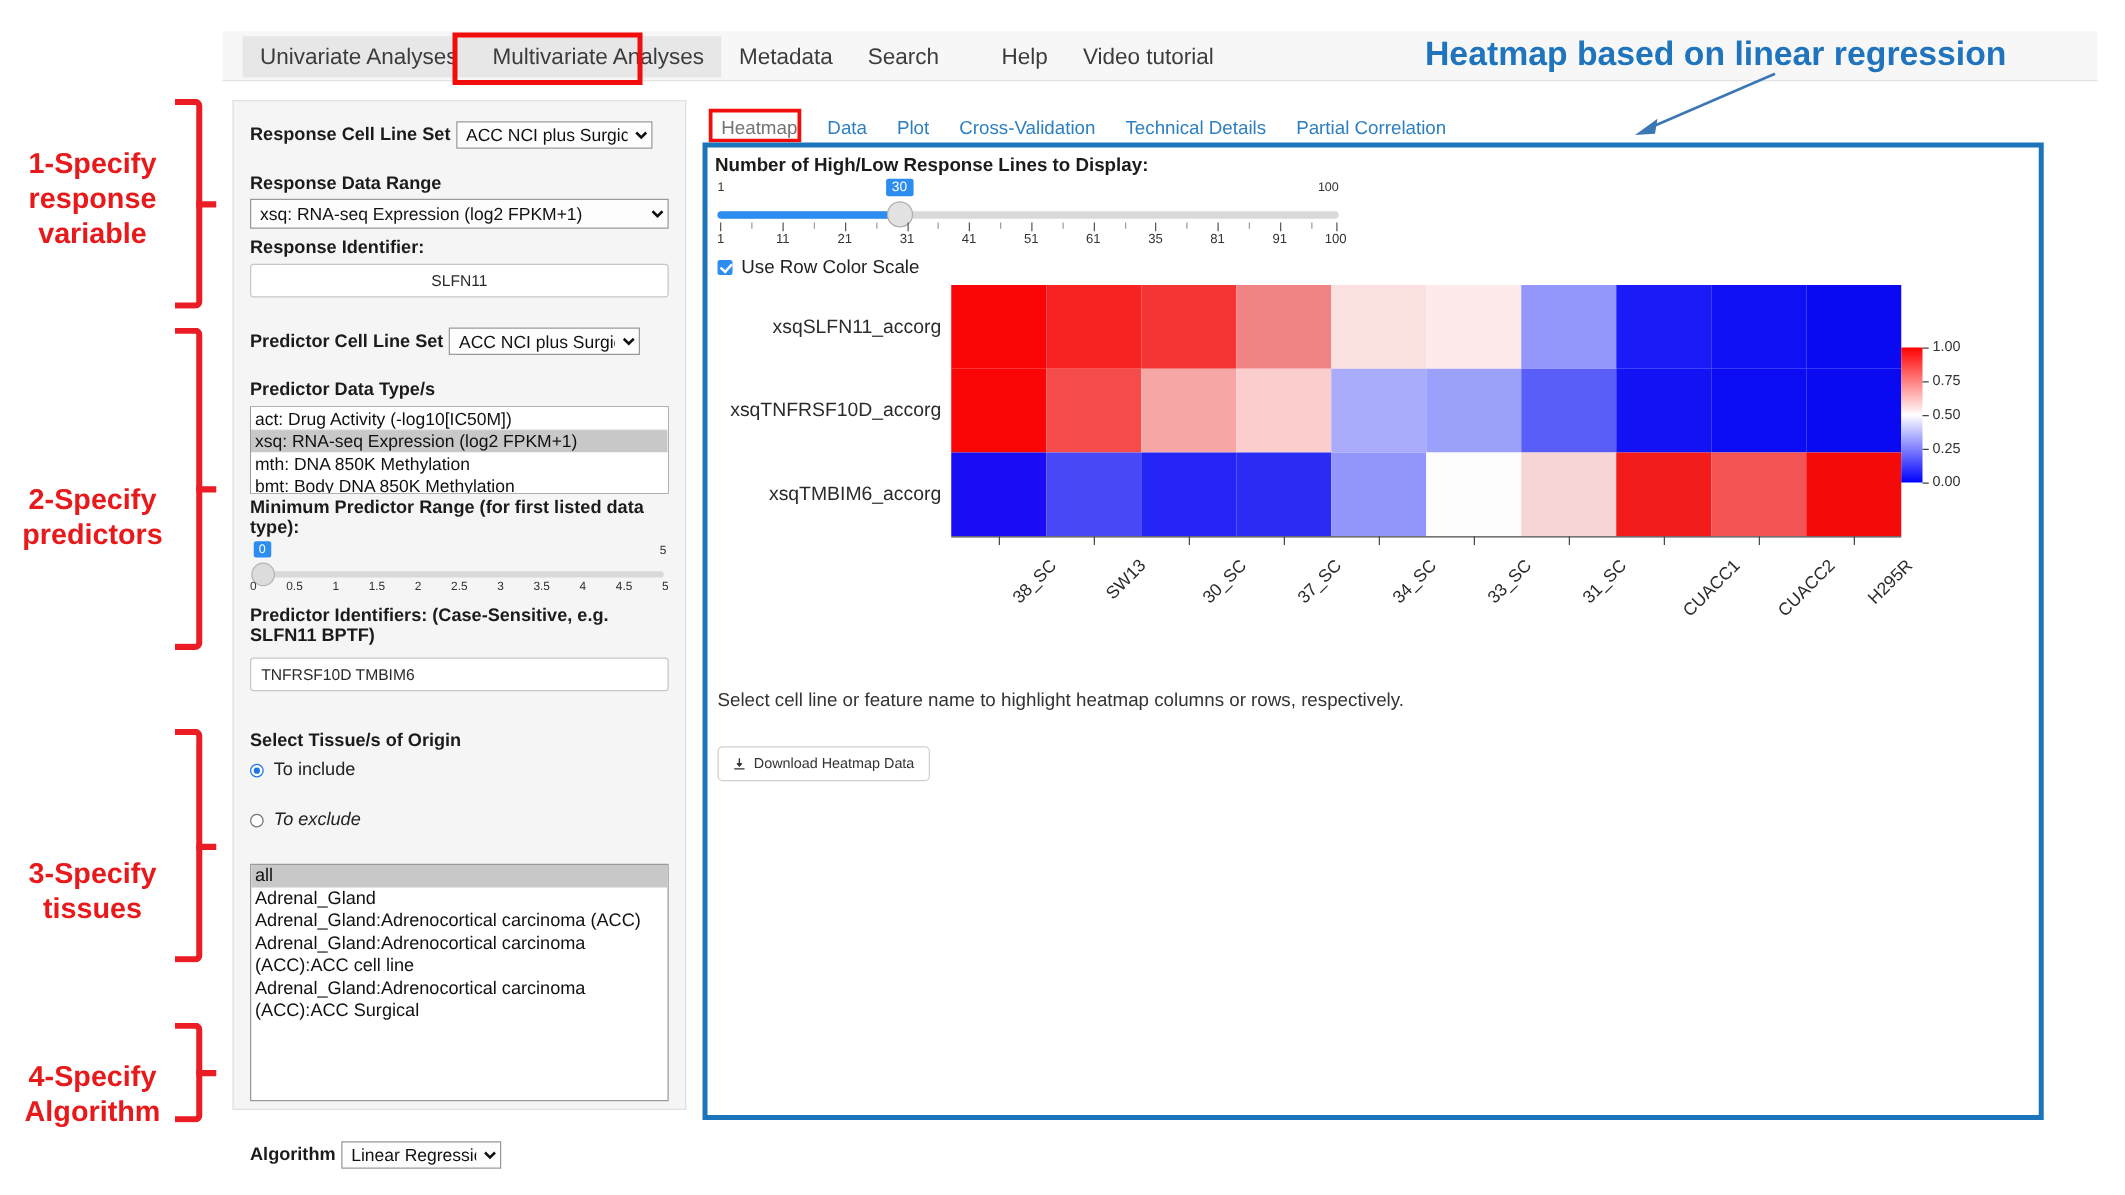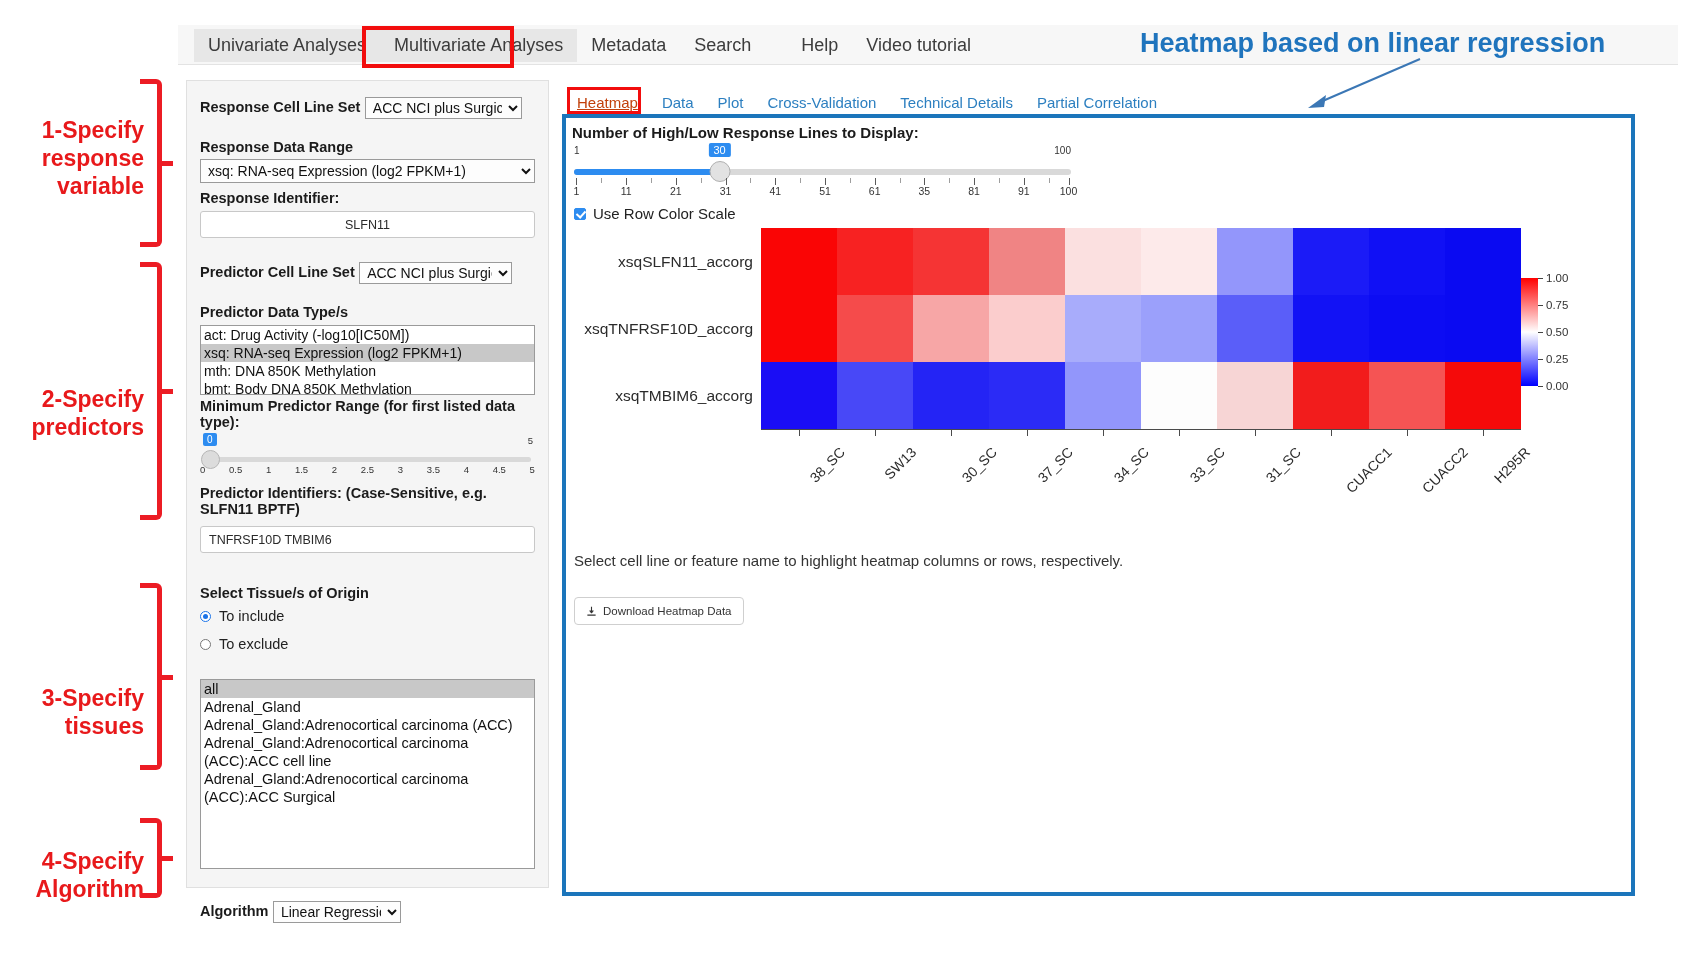--- a/index.html
+++ b/index.html
@@ -12,21 +12,21 @@
   }
   #root { position: relative; width: 1700px; height: 956px; }
 
   
   .annot-label {
     position: absolute;
     color: #e8191b;
     font-weight: bold;
     font-size: 23px;
     line-height: 28px;
-    text-align: right;
+    text-align: center;
     width: 140px;
     left: 4px;
   }
   .brace {
     position: absolute;
     border: 5px solid #ec1c24;
     border-left: none;
     width: 22px;
     border-radius: 0 6px 6px 0;
   }
@@ -167,21 +167,21 @@
 
   
   .tabs {
     position: absolute; left: 565px; top: 88px;
     display: flex; align-items: center;
   }
   .tab {
     font-size: 15px; color: #2c7fc0;
     padding: 6px 12px; white-space: nowrap;
   }
-  .tab.active { color: #c2410c; background: #fff; text-decoration: underline; }
+  .tab.active { color: #737373; background: #fff; }
   .tab-highlight {
     position: absolute; left: 567px; top: 87px;
     width: 74px; height: 27px;
     border: 3px solid #f20d0d; pointer-events: none;
   }
   .results {
     position: absolute;
     left: 562px; top: 114px;
     width: 1073px; height: 782px;
     background: #fff;
@@ -382,21 +382,21 @@
       <span class="lbl">Predictor Identifiers: (Case-Sensitive, e.g. SLFN11 BPTF)</span>
       <input class="txtin" style="margin-top: 9px;" value="TNFRSF10D TMBIM6">
     </div>
 
     <div class="field" style="margin-top:32px;">
       <span class="lbl">Select Tissue/s of Origin</span>
       <div class="radio-row" style="margin-top:7px;">
         <span class="radio on"></span>
         <span class="radio-label">To include</span>
       </div>
-      <div class="radio-row" style="margin-top:12px;">
+      <div class="radio-row" style="margin-top:24px;font-style:italic;">
         <span class="radio"></span>
         <span class="radio-label">To exclude</span>
       </div>
       <div class="listbox tissue" style="margin-top:27px; height:190px;">
         <div class="opt sel-opt">all</div>
         <div class="opt">Adrenal_Gland</div>
         <div class="opt">Adrenal_Gland:Adrenocortical carcinoma (ACC)</div>
         <div class="opt">Adrenal_Gland:Adrenocortical carcinoma (ACC):ACC cell line</div>
         <div class="opt">Adrenal_Gland:Adrenocortical carcinoma (ACC):ACC Surgical</div>
       </div>

